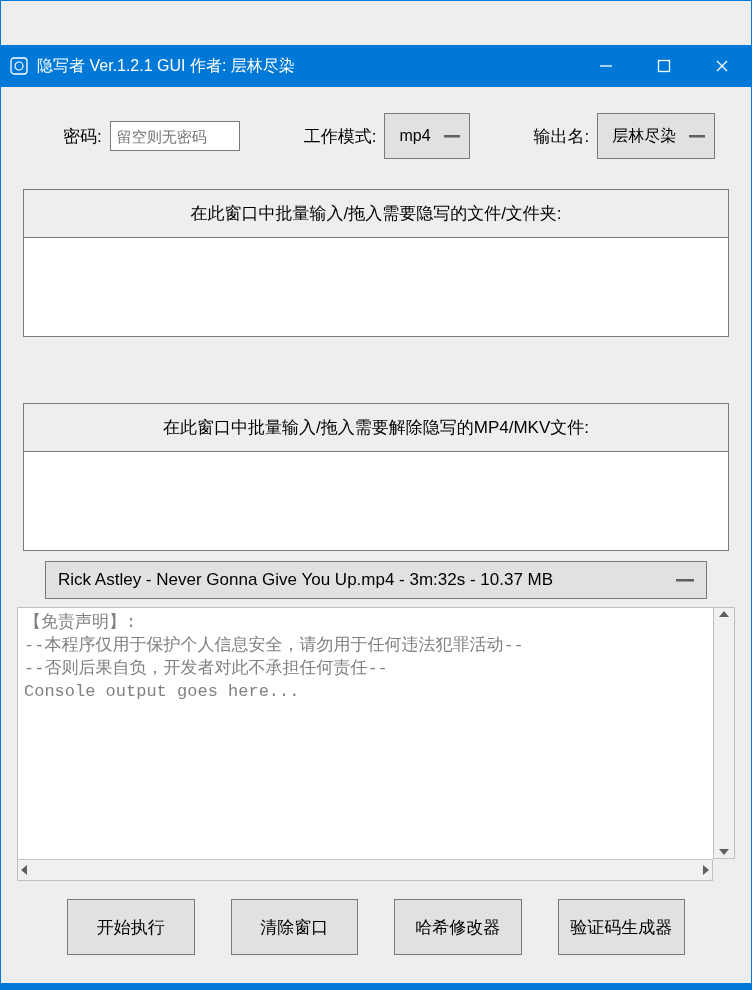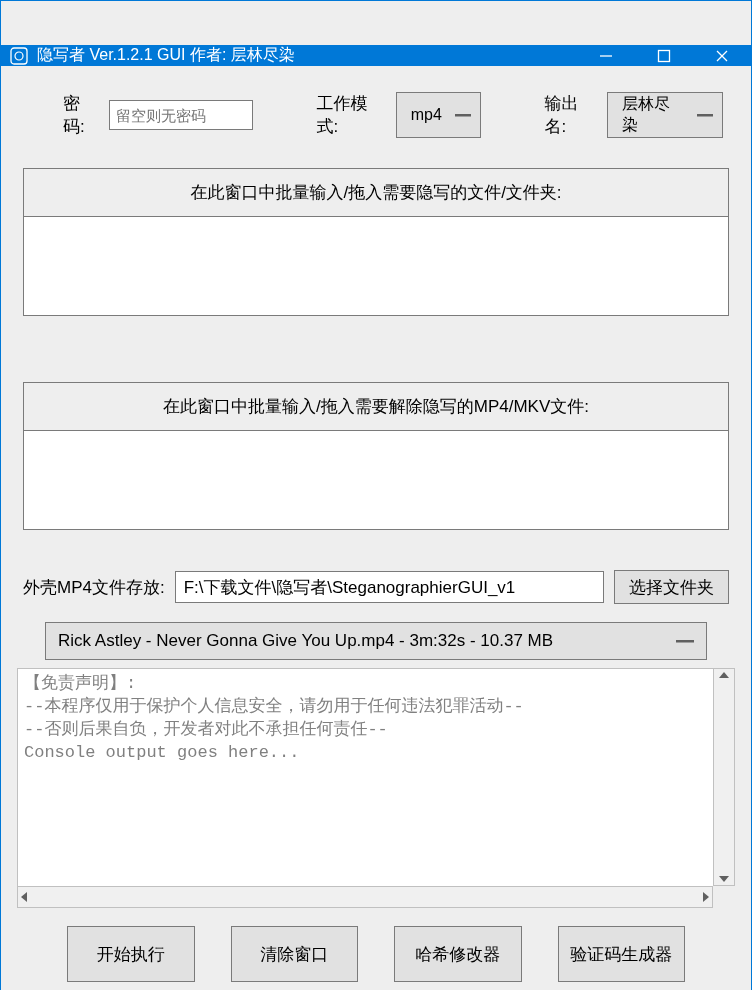--- a/index.html
+++ b/index.html
@@ -81,21 +81,21 @@
     .text-input {
       height: 30px;
       border: 1px solid #7a7a7a;
       background: #ffffff;
       font-size: 15px;
       padding: 0 6px;
       color: #808080;
       font-family: inherit;
     }
     .password-input {
-      width: 144px;
+      width: 130px;
     }
     .combo-btn {
       height: 46px;
       border: 1px solid #7a7a7a;
       background: #e1e1e1;
       padding: 0 8px 0 14px;
       font-size: 16px;
       display: flex;
       align-items: center;
       gap: 12px;
@@ -304,25 +304,20 @@
     <div class="drop-section">
       <div class="drop-header">在此窗口中批量输入/拖入需要隐写的文件/文件夹:</div>
       <div class="drop-area"></div>
     </div>
 
     <div class="drop-section" style="margin-bottom:10px;margin-top:36px;">
       <div class="drop-header">在此窗口中批量输入/拖入需要解除隐写的MP4/MKV文件:</div>
       <div class="drop-area"></div>
     </div>
 
-    <div class="path-row">
-      <span class="path-label">外壳MP4文件存放:</span>
-      <input class="path-input" value="F:\下载文件\隐写者\SteganographierGUI_v1" style="">
-      <button class="browse-btn">选择文件夹</button>
-    </div>
 
     <div class="file-combo">
       <span>Rick Astley - Never Gonna Give You Up.mp4 - 3m:32s - 10.37 MB</span>
       <span class="combo-arrow">
         <svg width="18" height="6">
             <rect x="0" y="2" width="18" height="2.5" fill="#606060"></rect>
           </svg>
       </span>
     </div>
 

